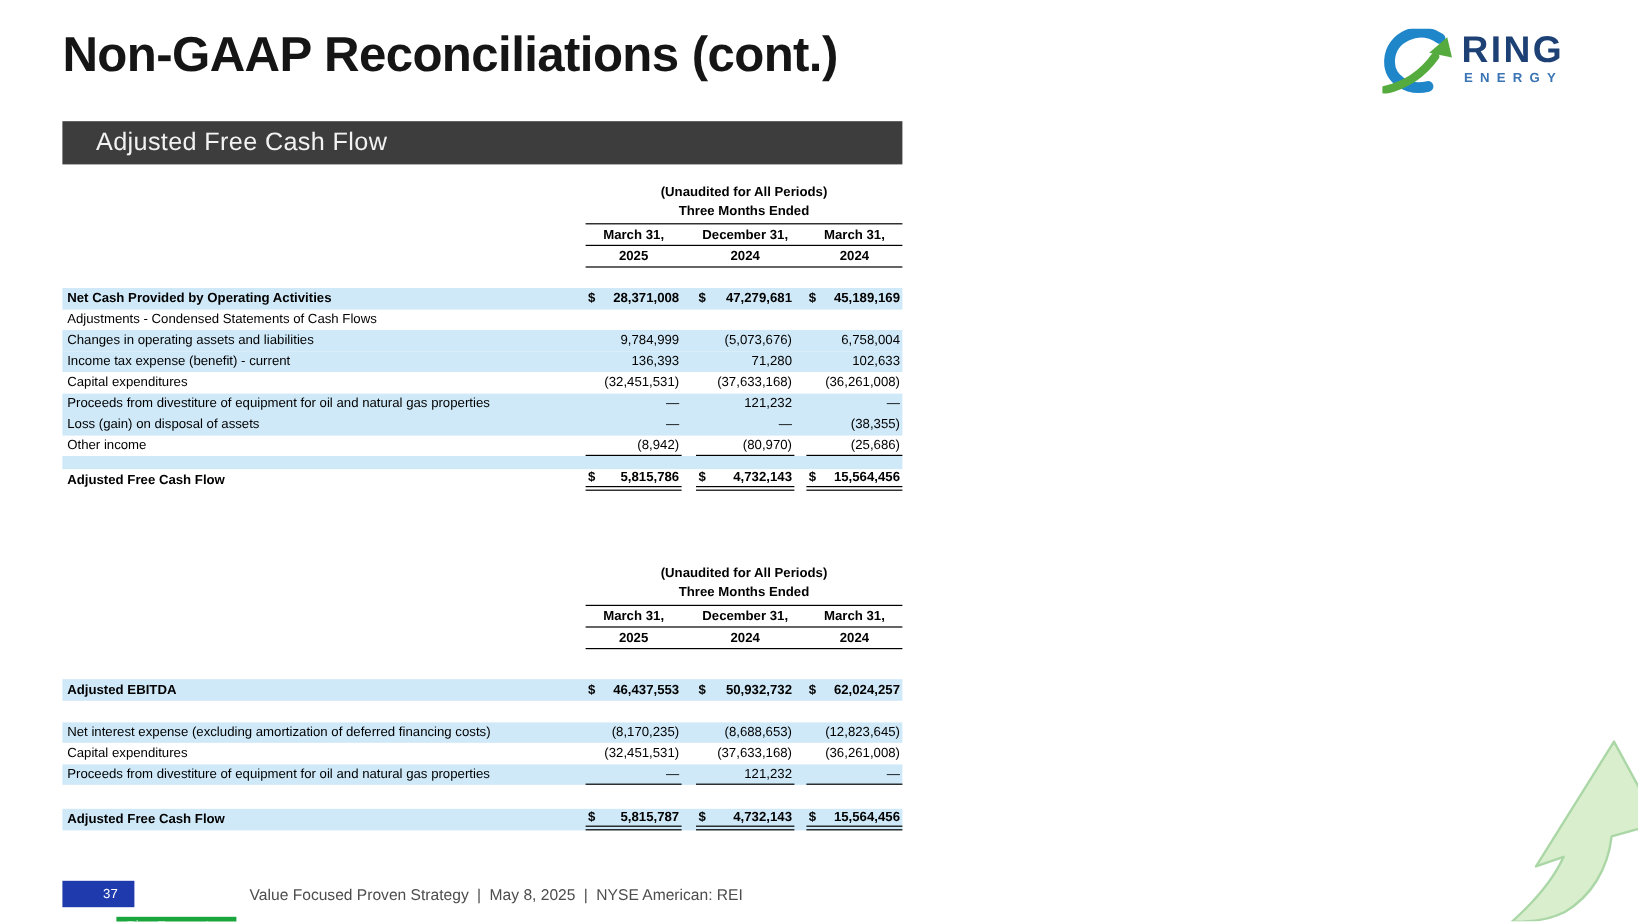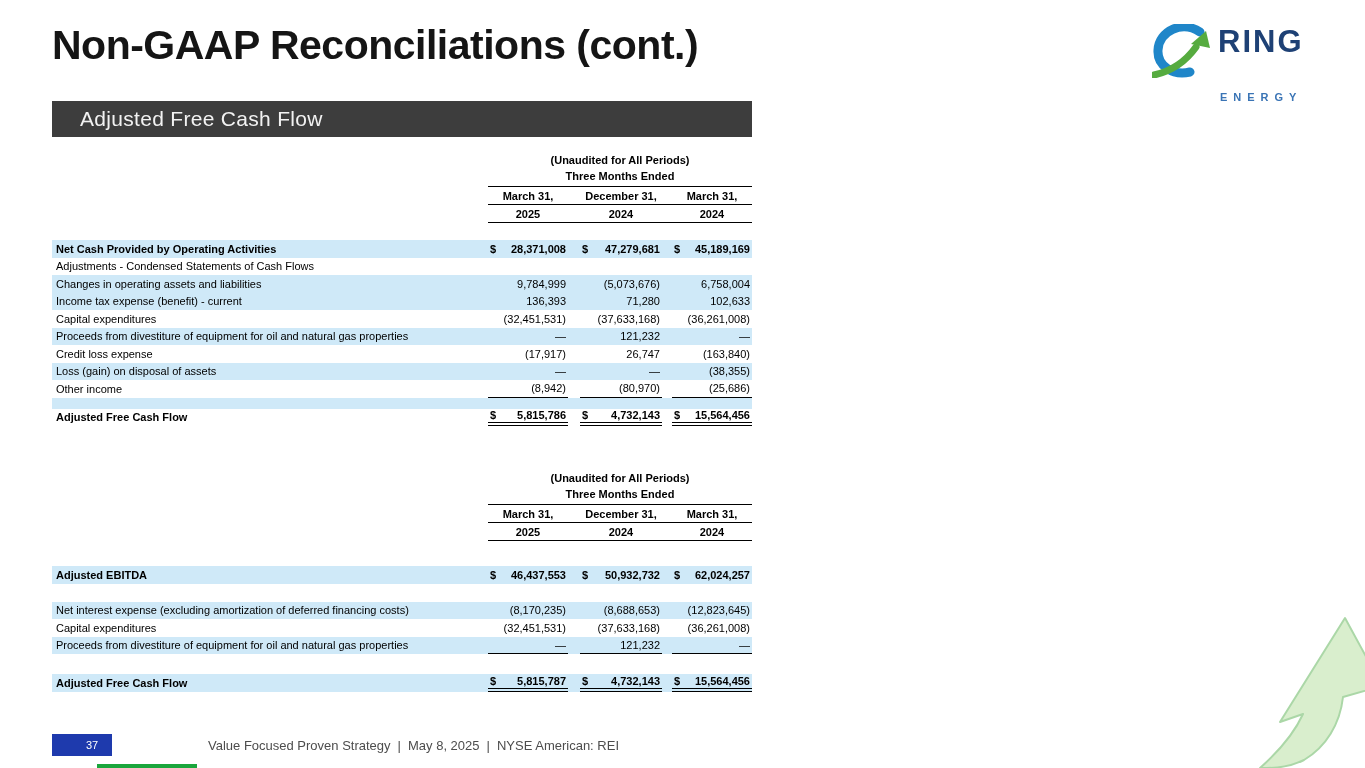--- a/index.html
+++ b/index.html
@@ -8,21 +8,21 @@
     background:#ffffff;font-family:"Liberation Sans",sans-serif;color:#000;
   }
   
   .title{
     position:absolute;left:52px;top:22px;margin:0;
     font-size:41px;font-weight:800;letter-spacing:-0.5px;color:var(--title-color);
   }
   
   .logo{position:absolute;left:1152px;top:24px;display:flex;align-items:flex-start;}
   .logo svg{width:64px;height:54px;}
-  .logo-text{display:flex;flex-direction:column;margin-left:2px;margin-top:4px;gap:32px;}
+  .logo-text{display:flex;flex-direction:column;margin-left:2px;margin-top:4px;}
   .logo-brand{font-size:31px;font-weight:700;letter-spacing:2px;color:var(--brand-navy);line-height:28px;}
   .logo-sub{font-size:11px;font-weight:700;letter-spacing:6px;color:var(--brand-blue);margin-top:3px;margin-left:2px;}
   
   .banner{
     position:absolute;left:52px;top:101px;width:700px;height:36px;box-sizing:border-box;
     background:var(--banner-bg);color:#f2f2f2;display:flex;align-items:center;
     padding-left:28px;font-size:21px;font-weight:400;letter-spacing:0.3px;
   }
   
   .thead{position:absolute;left:488px;width:264px;font-size:11px;font-weight:bold;text-align:center;}
@@ -166,32 +166,20 @@
       <div class="tval">
         <span class="num">—</span>
       </div>
       <div class="tval">
         <span class="num">121,232</span>
       </div>
       <div class="tval">
         <span class="num">—</span>
       </div>
     </div>
-    <div class="trow">
-      <div class="tlabel indent">Credit loss expense</div>
-      <div class="tval">
-        <span class="num">(17,917)</span>
-      </div>
-      <div class="tval">
-        <span class="num">26,747</span>
-      </div>
-      <div class="tval">
-        <span class="num">(163,840)</span>
-      </div>
-    </div>
     <div class="trow blue">
       <div class="tlabel indent">Loss (gain) on disposal of assets</div>
       <div class="tval">
         <span class="num">—</span>
       </div>
       <div class="tval">
         <span class="num">—</span>
       </div>
       <div class="tval">
         <span class="num">(38,355)</span>

